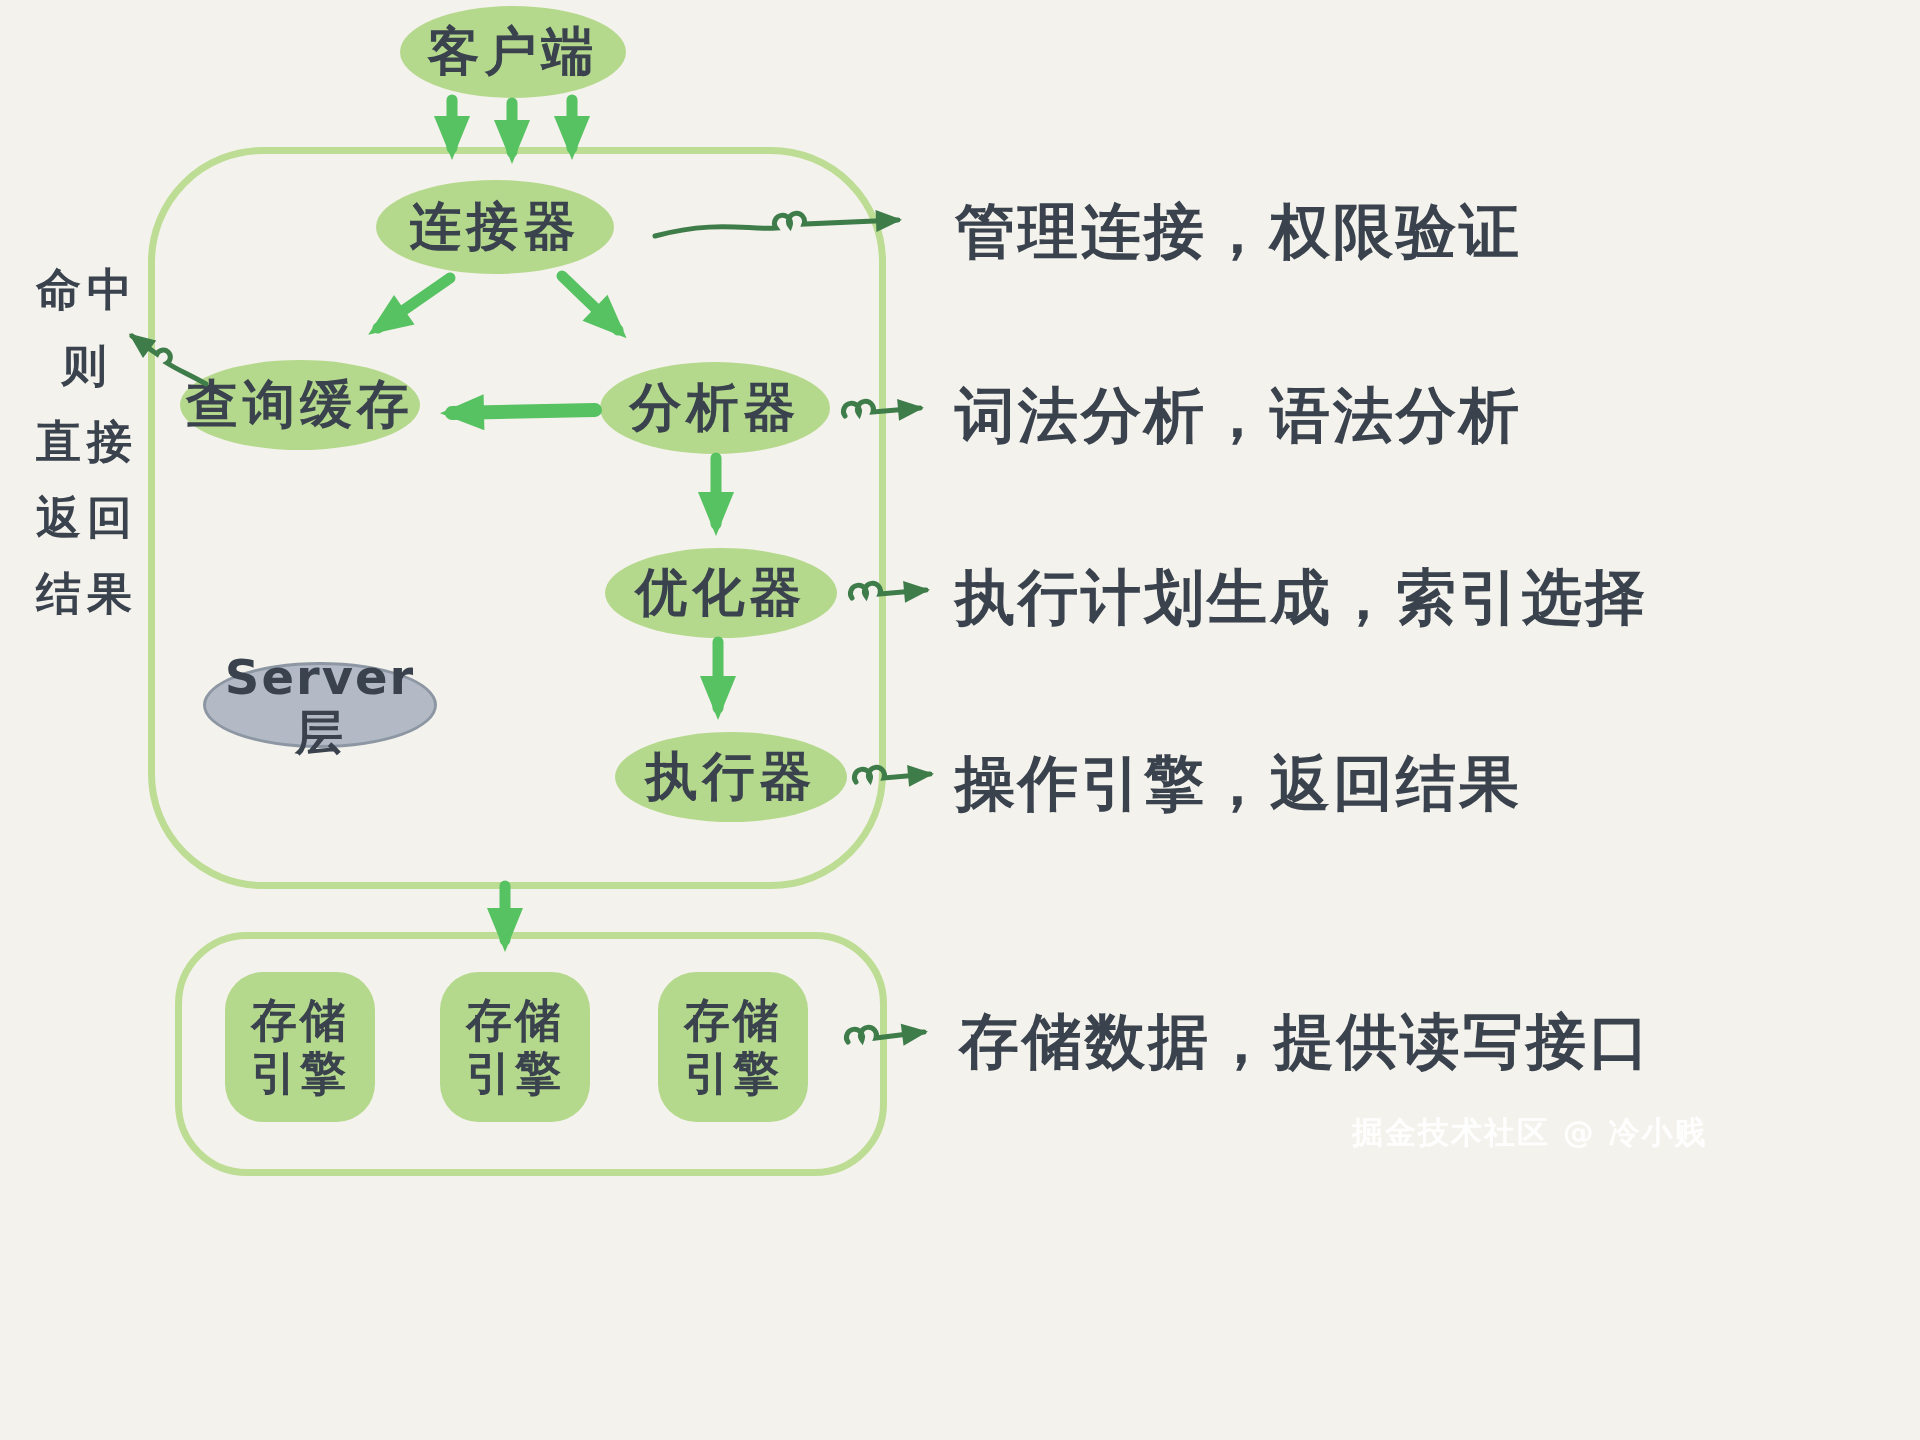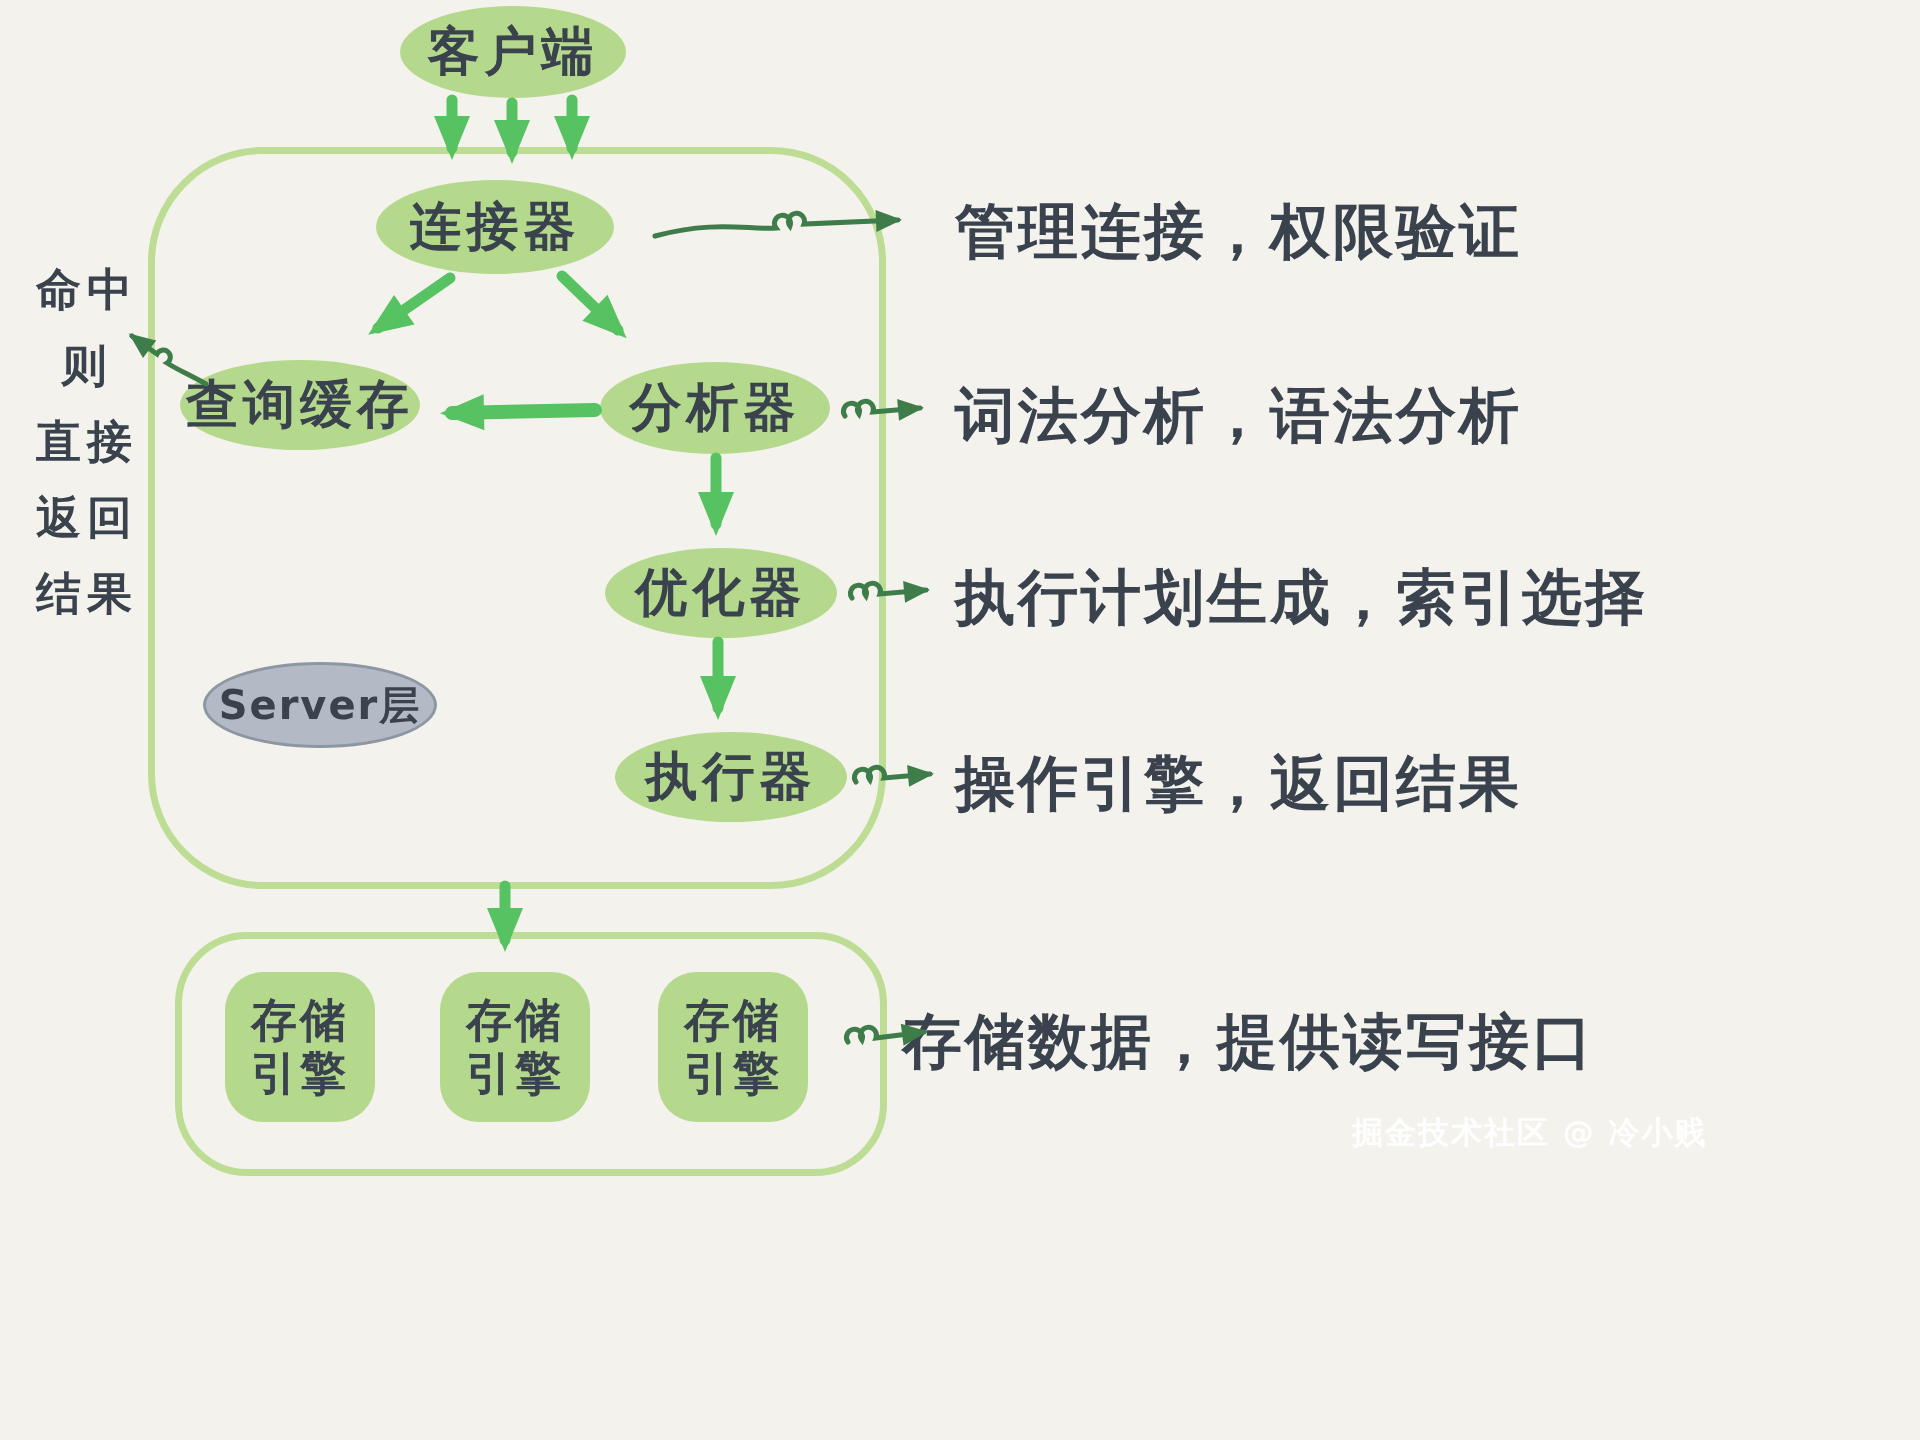--- a/index.html
+++ b/index.html
@@ -36,21 +36,21 @@
     background:var(--node-fill);z-index:2;text-align:center;
   }
   .ellipse{border-radius:50%}
   .rounded{border-radius:38px}
   .node-label{
     font-size:52px;font-weight:700;color:var(--ink);letter-spacing:5px;line-height:1.15;
   }
   .server-tag{
     background:var(--server-fill);border:3px solid var(--server-stroke);
   }
-  .server-tag .node-label{font-size:40px;letter-spacing:2px}
+  .server-tag .node-label{font-size:48px;letter-spacing:2px}
   .storage .node-label{font-size:46px;letter-spacing:3px}
   .annotation{
     position:absolute;font-size:60px;font-weight:600;color:var(--ink);
     letter-spacing:3px;white-space:nowrap;z-index:2;
   }
   .cache-note{
     position:absolute;left:22px;top:260px;width:130px;display:flex;
     flex-direction:column;align-items:center;gap:16px;z-index:2;
   }
   .cache-note span{font-size:45px;font-weight:700;color:var(--ink);letter-spacing:6px}
@@ -116,21 +116,21 @@
     <span class="node-label">
       <span>存储</span><br>
       <span>引擎</span>
     </span>
   </div>
 
   <div class="annotation" style="left:955px;top:192px">管理连接，权限验证</div>
   <div class="annotation" style="left:955px;top:376px">词法分析，语法分析</div>
   <div class="annotation" style="left:955px;top:558px">执行计划生成，索引选择</div>
   <div class="annotation" style="left:955px;top:744px">操作引擎，返回结果</div>
-  <div class="annotation" style="left:902px;top:1002px">存储数据，提供读写接口</div>
+  <div class="annotation" style="left:959px;top:1002px">存储数据，提供读写接口</div>
 
   <div class="cache-note">
     <span>命中</span>
     <span>则</span>
     <span>直接</span>
     <span>返回</span>
     <span>结果</span>
   </div>
 
   <div class="watermark">掘金技术社区 @ 冷小贱</div>

